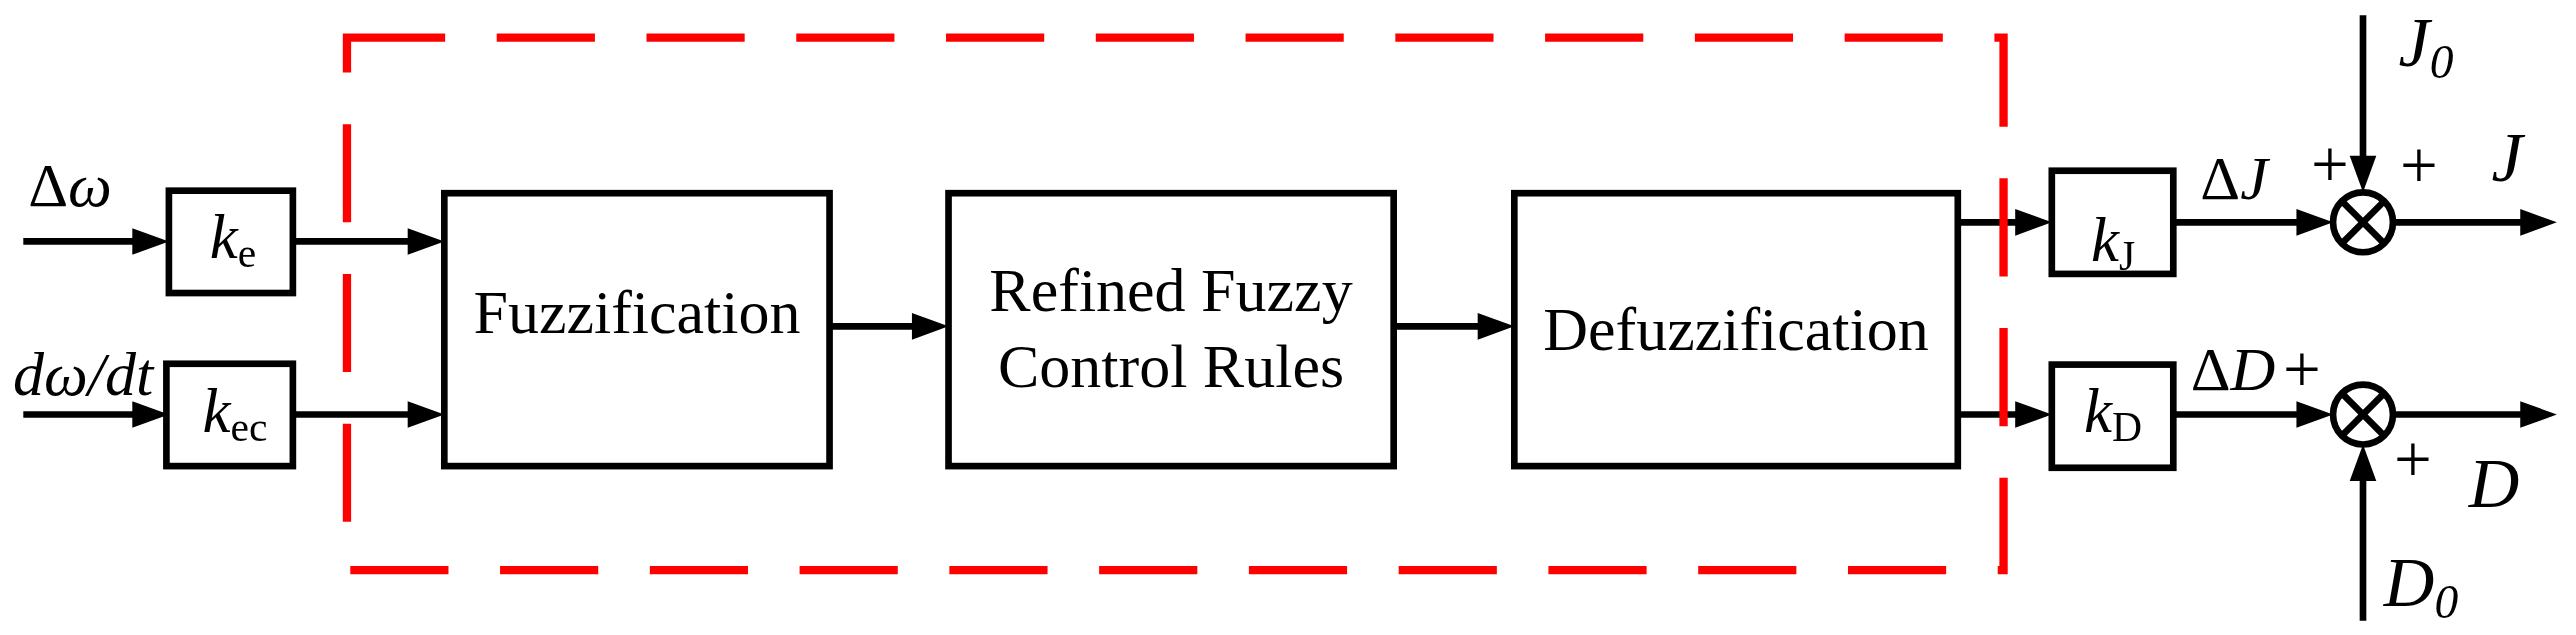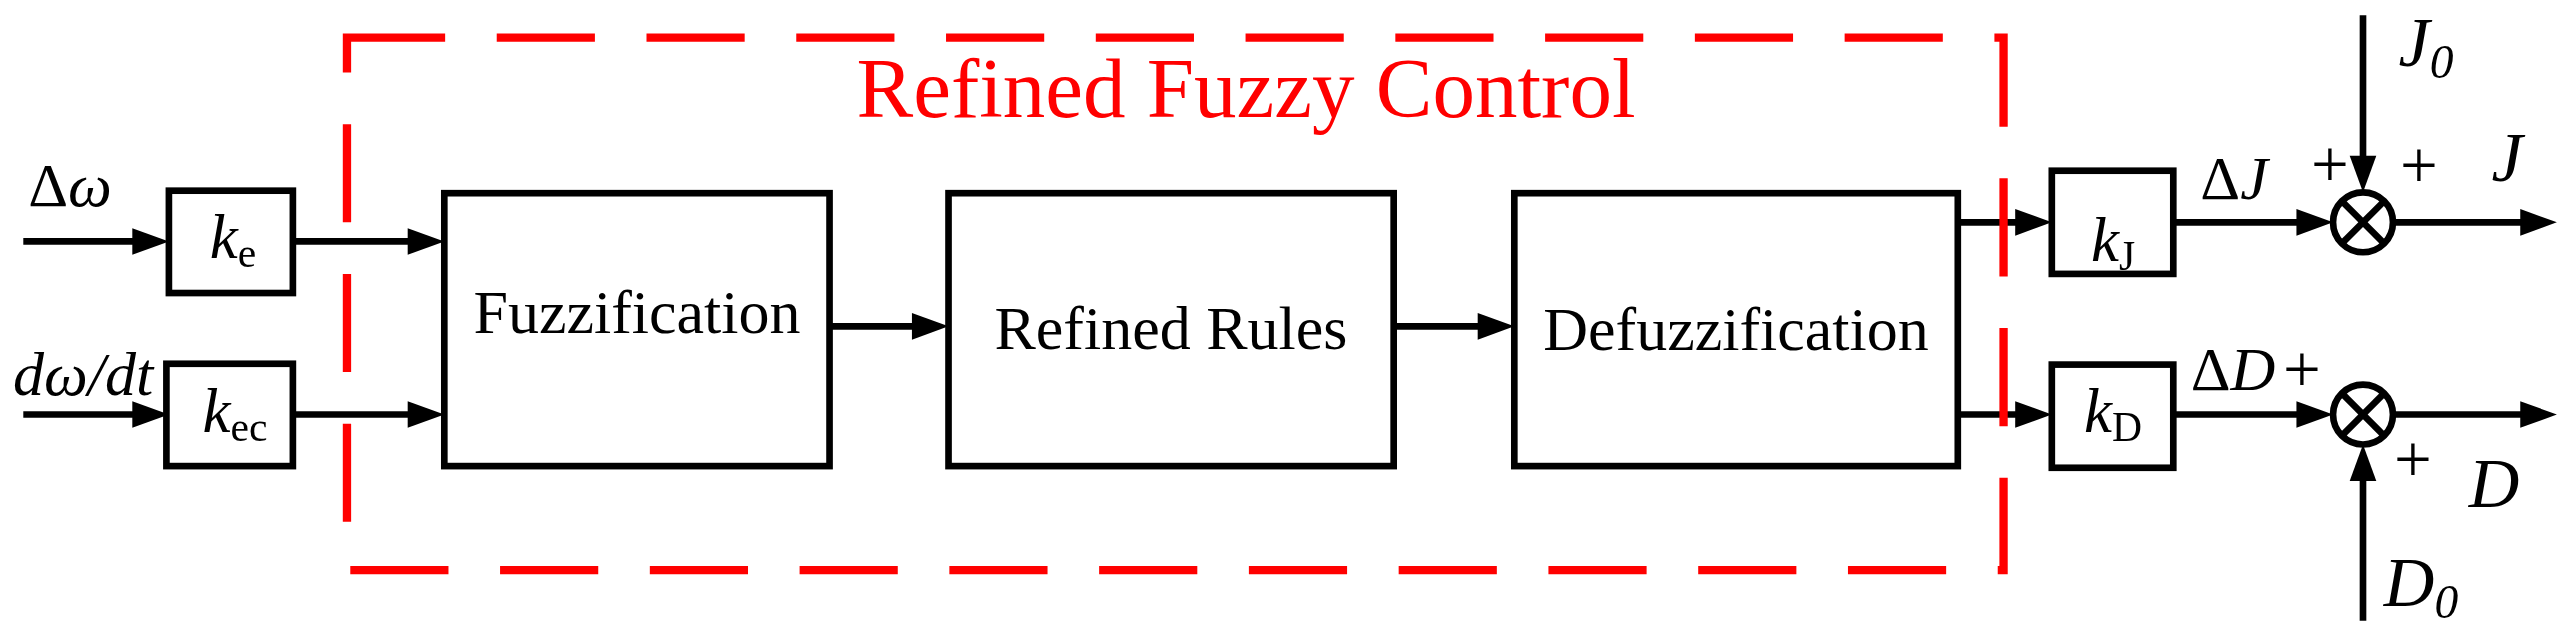--- a/index.html
+++ b/index.html
@@ -145,40 +145,40 @@
     </g>
     <g>
       <circle class="sumc" cx="2840" cy="498" r="36"></circle>
       <line class="cross" x1="2815" y1="473" x2="2865" y2="523"></line>
       <line class="cross" x1="2865" y1="473" x2="2815" y2="523"></line>
     </g>
 
     <rect class="boundary" x="417" y="45" width="1991" height="640"></rect>
   </svg>
 
-  <div class="lbl title-lbl" style="left:1246px; top:88px;">Refined Fuzzy Control</div>
 
   <div class="lbl sig-lbl" style="left:70px; top:185px;">
     <span>Δ</span><span class="it">ω</span>
   </div>
 
   <div class="lbl sig-lbl it" style="left:83px; top:374px;">dω/dt</div>
 
   <div class="lbl gain-lbl" style="left:233px; top:240px;">
     <span class="it">k</span><span class="gain-sub">e</span>
   </div>
 
   <div class="lbl gain-lbl" style="left:235px; top:414px;">
     <span class="it">k</span><span class="gain-sub">ec</span>
   </div>
 
   <div class="lbl block-lbl" style="left:637px; top:312px;">Fuzzification</div>
 
   <div class="lbl block-lbl twoline" style="left:1171px; top:329px;">
-    <div>Refined Rules</div>
+    <div>Refined Fuzzy</div>
+    <div>Control Rules</div>
   </div>
 
   <div class="lbl block-lbl" style="left:1736px; top:329px;">Defuzzification</div>
 
   <div class="lbl gain-lbl" style="left:2113px; top:220px;margin-top:23px;">
     <span class="it">k</span><span class="gain-sub">J</span>
   </div>
 
   <div class="lbl gain-lbl" style="left:2113px; top:414px;">
     <span class="it">k</span><span class="gain-sub">D</span>

